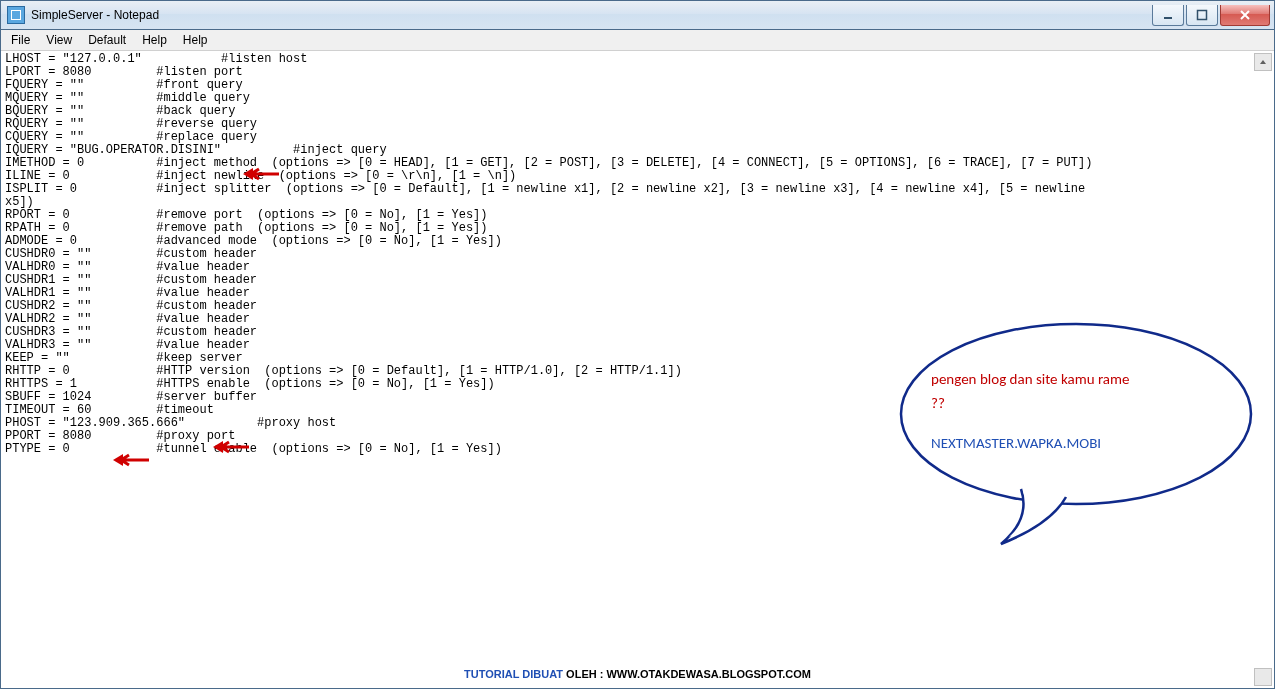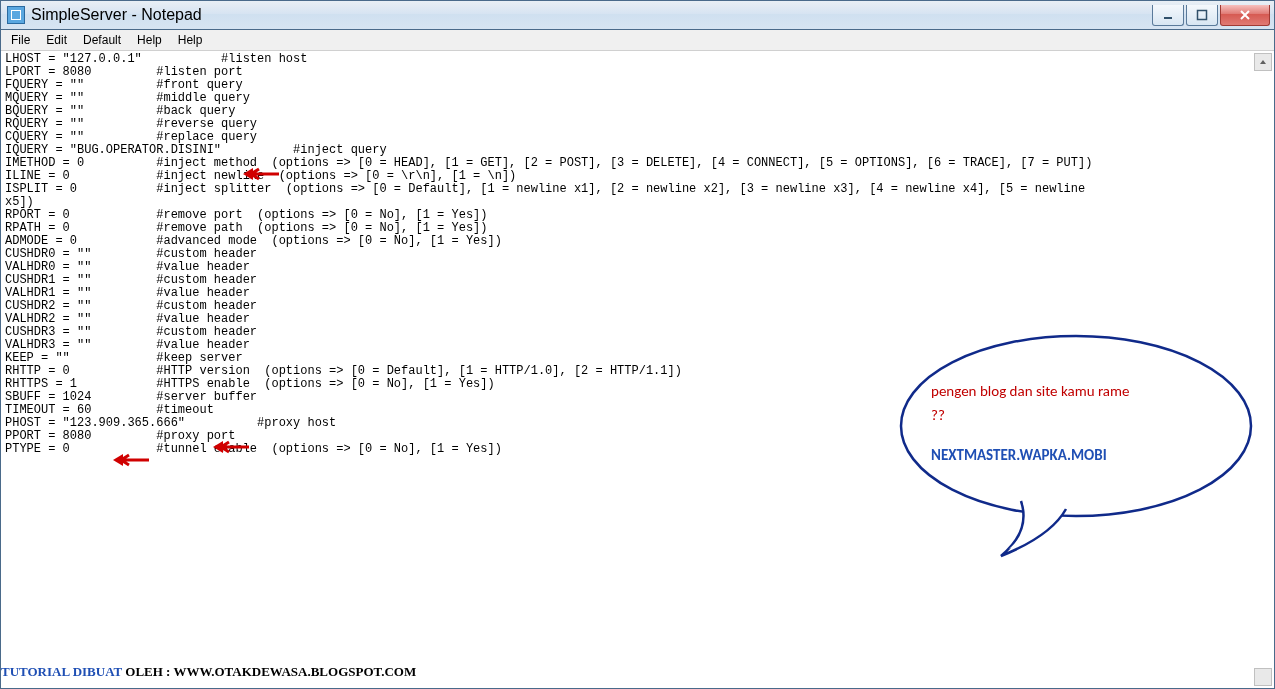--- a/index.html
+++ b/index.html
@@ -1,38 +1,38 @@
 <!DOCTYPE html>
 <html><head>
 <meta charset="utf-8">
 <style>
   html,body{margin:0;padding:0;height:100%;font-family:"Segoe UI",Tahoma,sans-serif;font-size:12px;color:#000;}
   body{width:1275px;height:689px;overflow:hidden;background:#fff;position:relative;}
   .window{width:1275px;height:689px;border:1px solid #4a6a8a;box-sizing:border-box;display:flex;flex-direction:column;background:#fff;}
   .titlebar{height:28px;background:linear-gradient(to bottom,#e9eff5 0%,#d7e4f2 45%,#cfe0f0 46%,#d7e4f2 100%);display:flex;align-items:center;border-bottom:1px solid #4a6a8a;}
   .titlebar .app-icon{width:16px;height:16px;margin:0 6px;background:#5aa7e0;border:1px solid #2a6aa0;position:relative;}
   .titlebar .app-icon:after{content:"";position:absolute;left:3px;top:3px;width:8px;height:8px;border:1px solid #fff;}
-  .title-text{flex:0 0 auto;font-size:16px;color:#000;}
+  .title-text{flex:0 0 auto;font-size:12px;color:#000;}
   .title-spacer{flex:1;}
   .win-btns{display:flex;height:20px;margin-right:4px;}
   .win-btn{width:30px;height:20px;margin-left:2px;border:1px solid #5a7a9a;border-top:none;background:linear-gradient(#f4f8fc,#d8e6f2);display:flex;align-items:center;justify-content:center;border-radius:0 0 3px 3px;cursor:default;}
   .win-btn.close{width:48px;background:linear-gradient(#f6c0be,#e07a74 45%,#d65a52 46%,#e07a74);border-color:#a03a34;color:#fff;}
   .win-btn svg{display:block;}
   .menubar{height:20px;background:#f0f0f0;border-bottom:1px solid #d0d0d0;display:flex;align-items:center;padding:0 2px;}
   .menu-item{padding:2px 8px;font-size:12px;color:#000;cursor:default;}
   .content{position:relative;flex:1;overflow:hidden;background:#fff;}
   .editor{position:absolute;left:0;top:0;right:0;bottom:0;padding:2px 4px;font-family:"Lucida Console","Courier New",monospace;font-size:12px;line-height:13px;white-space:pre;letter-spacing:0;color:#000;}
   .arrow{position:absolute;pointer-events:none;}
   .arrow svg{display:block;}
-  .bubble{position:absolute;left:890px;top:280px;width:370px;height:230px;pointer-events:none;}
+  .bubble{position:absolute;left:890px;top:268px;width:370px;height:230px;pointer-events:none;}
   .bubble svg{position:absolute;left:0;top:0;}
   .bubble-text{position:absolute;left:40px;top:48px;width:300px;font-family:Calibri,Arial,sans-serif;font-size:15px;line-height:1.6;}
   .bubble-text .red{color:#c00000;}
-  .bubble-text .link{color:#1f4fb4;font-weight:bold;}
-  .footer-text{position:absolute;left:0;right:0;bottom:8px;text-align:left;font-family:Liberation Serif, serif;font-size:13px;color:#1f4fb4;font-weight:bold;}
+  .bubble-text .link{color:#1f4fb4;font-weight:normal;}
+  .footer-text{position:absolute;left:0;right:0;bottom:8px;text-align:center;font-family:Liberation Sans, sans-serif;font-size:11px;color:#1f4fb4;font-weight:bold;}
   .footer-text .black{color:#000;}
   .scroll-corner{position:absolute;right:2px;bottom:2px;width:16px;height:16px;background:#e9e9e9;border:1px solid #c0c0c0;}
   .scroll-up{position:absolute;right:2px;top:2px;width:16px;height:16px;background:#e9e9e9;border:1px solid #c0c0c0;display:flex;align-items:center;justify-content:center;}
 </style>
 </head>
 <body>
 
 <div class="window">
   <div class="titlebar">
     <div class="app-icon"></div>
@@ -52,21 +52,21 @@
       <div class="win-btn close">
         <svg width="14" height="12">
             <path d="M3 2 L11 10 M11 2 L3 10" stroke="#fff" stroke-width="2"></path>
           </svg>
       </div>
     </div>
   </div>
 
   <div class="menubar">
     <div class="menu-item">File</div>
-    <div class="menu-item">Edit</div>
+    <div class="menu-item">View</div>
     <div class="menu-item">Default</div>
     <div class="menu-item">Help</div>
     <div class="menu-item">Help</div>
   </div>
 
   <div class="content">
     <div class="editor">LHOST = "127.0.0.1"           #listen host
 LPORT = 8080         #listen port
 FQUERY = ""          #front query
 MQUERY = ""          #middle query

